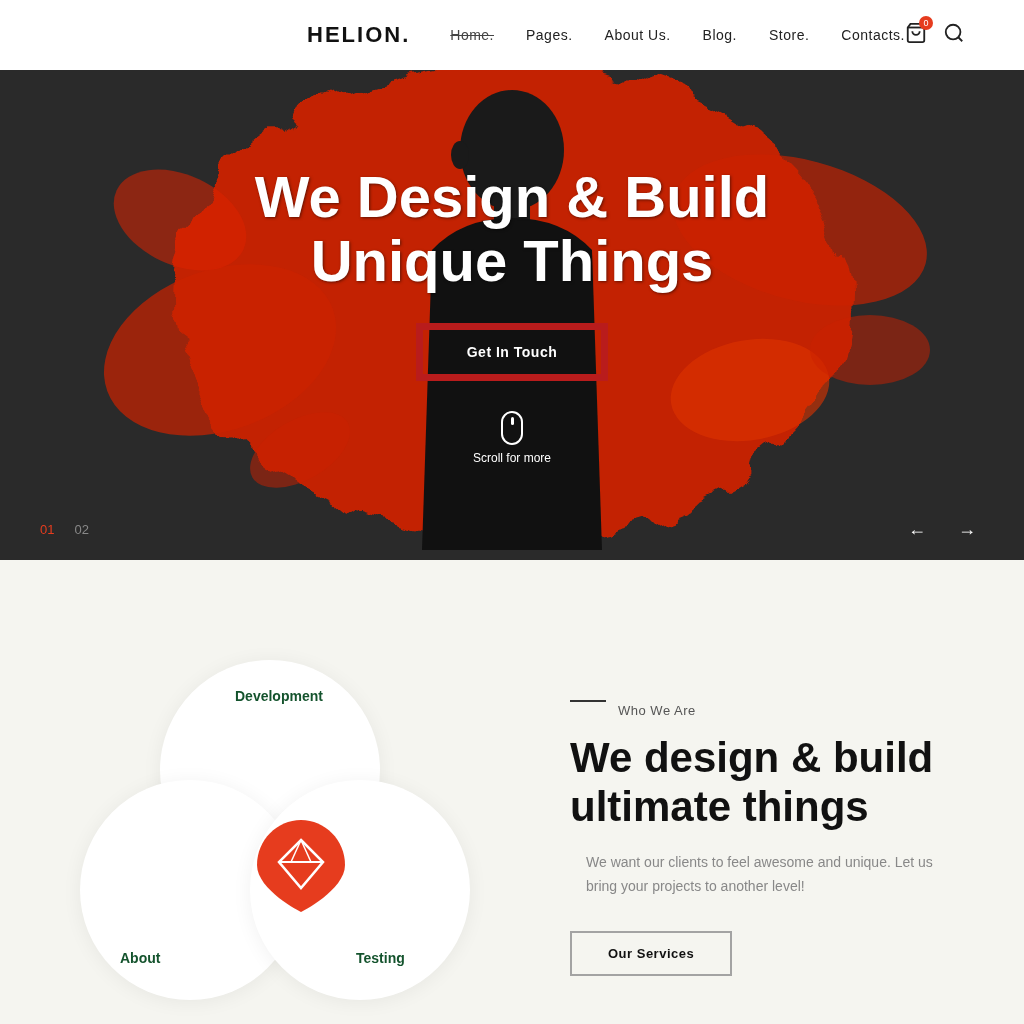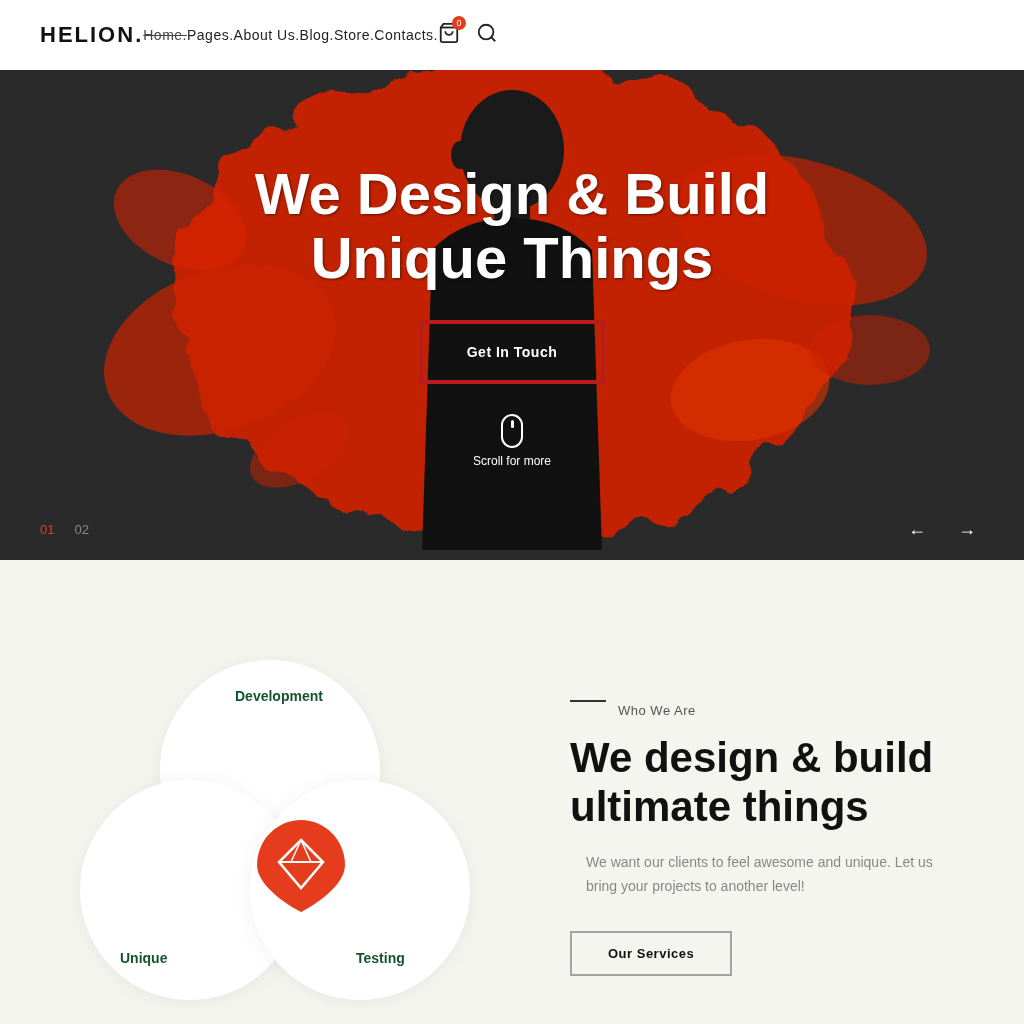--- a/index.html
+++ b/index.html
@@ -3,38 +3,40 @@
   <meta charset="utf-8">
   <style>
     * { margin: 0; padding: 0; box-sizing: border-box; }
     body { font-family: 'Arial', sans-serif; width: 1024px; overflow-x: hidden; }
 
     
     .navbar {
       background: #fff;
       display: flex;
       align-items: center;
-      justify-content: flex-start;
-      padding: 0 40px;
+      justify-content: flex-end;
+      padding: 0 59px;
       height: 70px;
       position: relative;
       z-index: 10;
     }
     .nav-logo {
       font-size: 22px;
       font-weight: 900;
       letter-spacing: 2px;
       color: #111;
     }
     .nav-logo span { color: #111; }
     .nav-logo .dot { color: #111; }
     .nav-links {
       display: flex;
       align-items: center;
+      gap: 32px;
       list-style: none;
+      margin-left: 40px;
     }
     .nav-links li a {
       text-decoration: none;
       color: #222;
       font-size: 14px;
       font-weight: 500;
       letter-spacing: 0.5px;
     }
     .nav-links li.active a {
       text-decoration: line-through;
@@ -97,23 +99,23 @@
     }
     .hero-title {
       font-size: 58px;
       font-weight: 700;
       line-height: 1.1;
       margin-bottom: 30px;
       text-shadow: 1px 1px 3px rgba(0,0,0,0.5);
     }
     .hero-btn {
       display: inline-block;
-      border: 4px solid #b91c1c;
+      border: 7px solid #b91c1c;
       color: white;
-      padding: 20px 44px;
+      padding: 14px 44px;
       font-size: 14px;
       font-weight: 600;
       letter-spacing: 0.5px;
       background: transparent;
       cursor: pointer;
       margin-bottom: 30px;
     }
     .hero-scroll {
       display: flex;
       flex-direction: column;
@@ -392,21 +394,21 @@
         <path d="M56 10 C80 10, 100 30, 100 55 C100 80, 56 102, 56 102 C56 102, 12 80, 12 55 C12 30, 32 10, 56 10 Z" fill="#e63c1e"></path>
 
         <polygon points="56,30 78,52 56,78 34,52" fill="none" stroke="white" stroke-width="2.5"></polygon>
         <line x1="34" y1="52" x2="78" y2="52" stroke="white" stroke-width="2"></line>
         <line x1="46" y1="52" x2="56" y2="30" stroke="white" stroke-width="1.5"></line>
         <line x1="66" y1="52" x2="56" y2="30" stroke="white" stroke-width="1.5"></line>
       </svg>
     </div>
 
     <span class="venn-label label-dev">Development</span>
-    <span class="venn-label label-design">Unique</span>
+    <span class="venn-label label-design">About</span>
     <span class="venn-label label-testing">Testing</span>
   </div>
 
   <div class="about-text">
     <div class="about-eyebrow">
       <div class="eyebrow-line"></div>
       <span class="eyebrow-text">Who We Are</span>
     </div>
     <h2 class="about-heading">
       <span>We design &amp; build</span><br>

